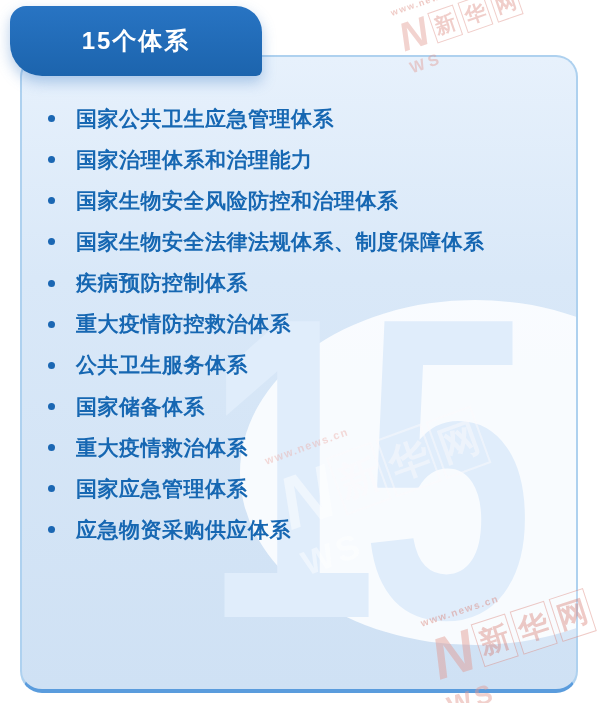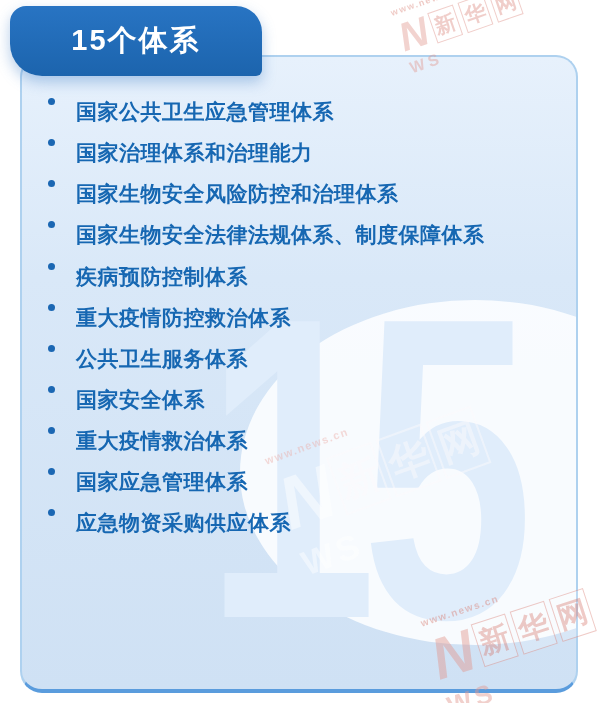--- a/index.html
+++ b/index.html
@@ -12,21 +12,21 @@
   
   .badge{
     position:absolute;left:10px;top:6px;width:252px;height:70px;
     background:linear-gradient(180deg,#2874c3 0%,#1c64ad 100%);
     border-radius:16px 26px 6px 32px;
     box-shadow:0 6px 14px rgba(70,130,200,.40);
     display:flex;align-items:center;justify-content:center;
     z-index:10;
   }
   .badge-title{
-    color:#ffffff;font-size:29px;font-weight:700;letter-spacing:2px;
+    color:#ffffff;font-size:24px;font-weight:700;letter-spacing:2px;
   }
 
   
   .card{
     position:absolute;left:20px;top:55px;width:558px;height:638px;
     box-sizing:border-box;
     background:linear-gradient(180deg,#e7f1fc 0%,#d9e8f8 35%,#cfe1f4 100%);
     border:2px solid #aed1ef;
     border-bottom:4px solid #5a9cdd;
     border-radius:22px;
@@ -52,21 +52,21 @@
     z-index:2;
     user-select:none;
   }
 
   
   .sys-list{
     position:absolute;left:0;top:0;margin:0;list-style:none;
     padding:41px 0 0 26px;
     z-index:5;
   }
-  .item{display:flex;align-items:flex-start;height:41.15px;}
+  .item{display:flex;align-items:center;height:41.15px;}
   .dot{
     width:7px;height:7px;border-radius:50%;
     background:#1b67b3;margin-right:21px;flex:none;
   }
   .txt{
     font-size:21px;font-weight:700;color:#1667b2;letter-spacing:.5px;
     white-space:nowrap;
   }
 
   
@@ -150,21 +150,21 @@
     <li class="item">
         <span class="dot"></span>
         <span class="txt">重大疫情防控救治体系</span>
       </li>
     <li class="item">
         <span class="dot"></span>
         <span class="txt">公共卫生服务体系</span>
       </li>
     <li class="item">
         <span class="dot"></span>
-        <span class="txt">国家安全体系</span>
+        <span class="txt">国家储备体系</span>
       </li>
     <li class="item">
         <span class="dot"></span>
         <span class="txt">重大疫情救治体系</span>
       </li>
     <li class="item">
         <span class="dot"></span>
         <span class="txt">国家应急管理体系</span>
       </li>
     <li class="item">

